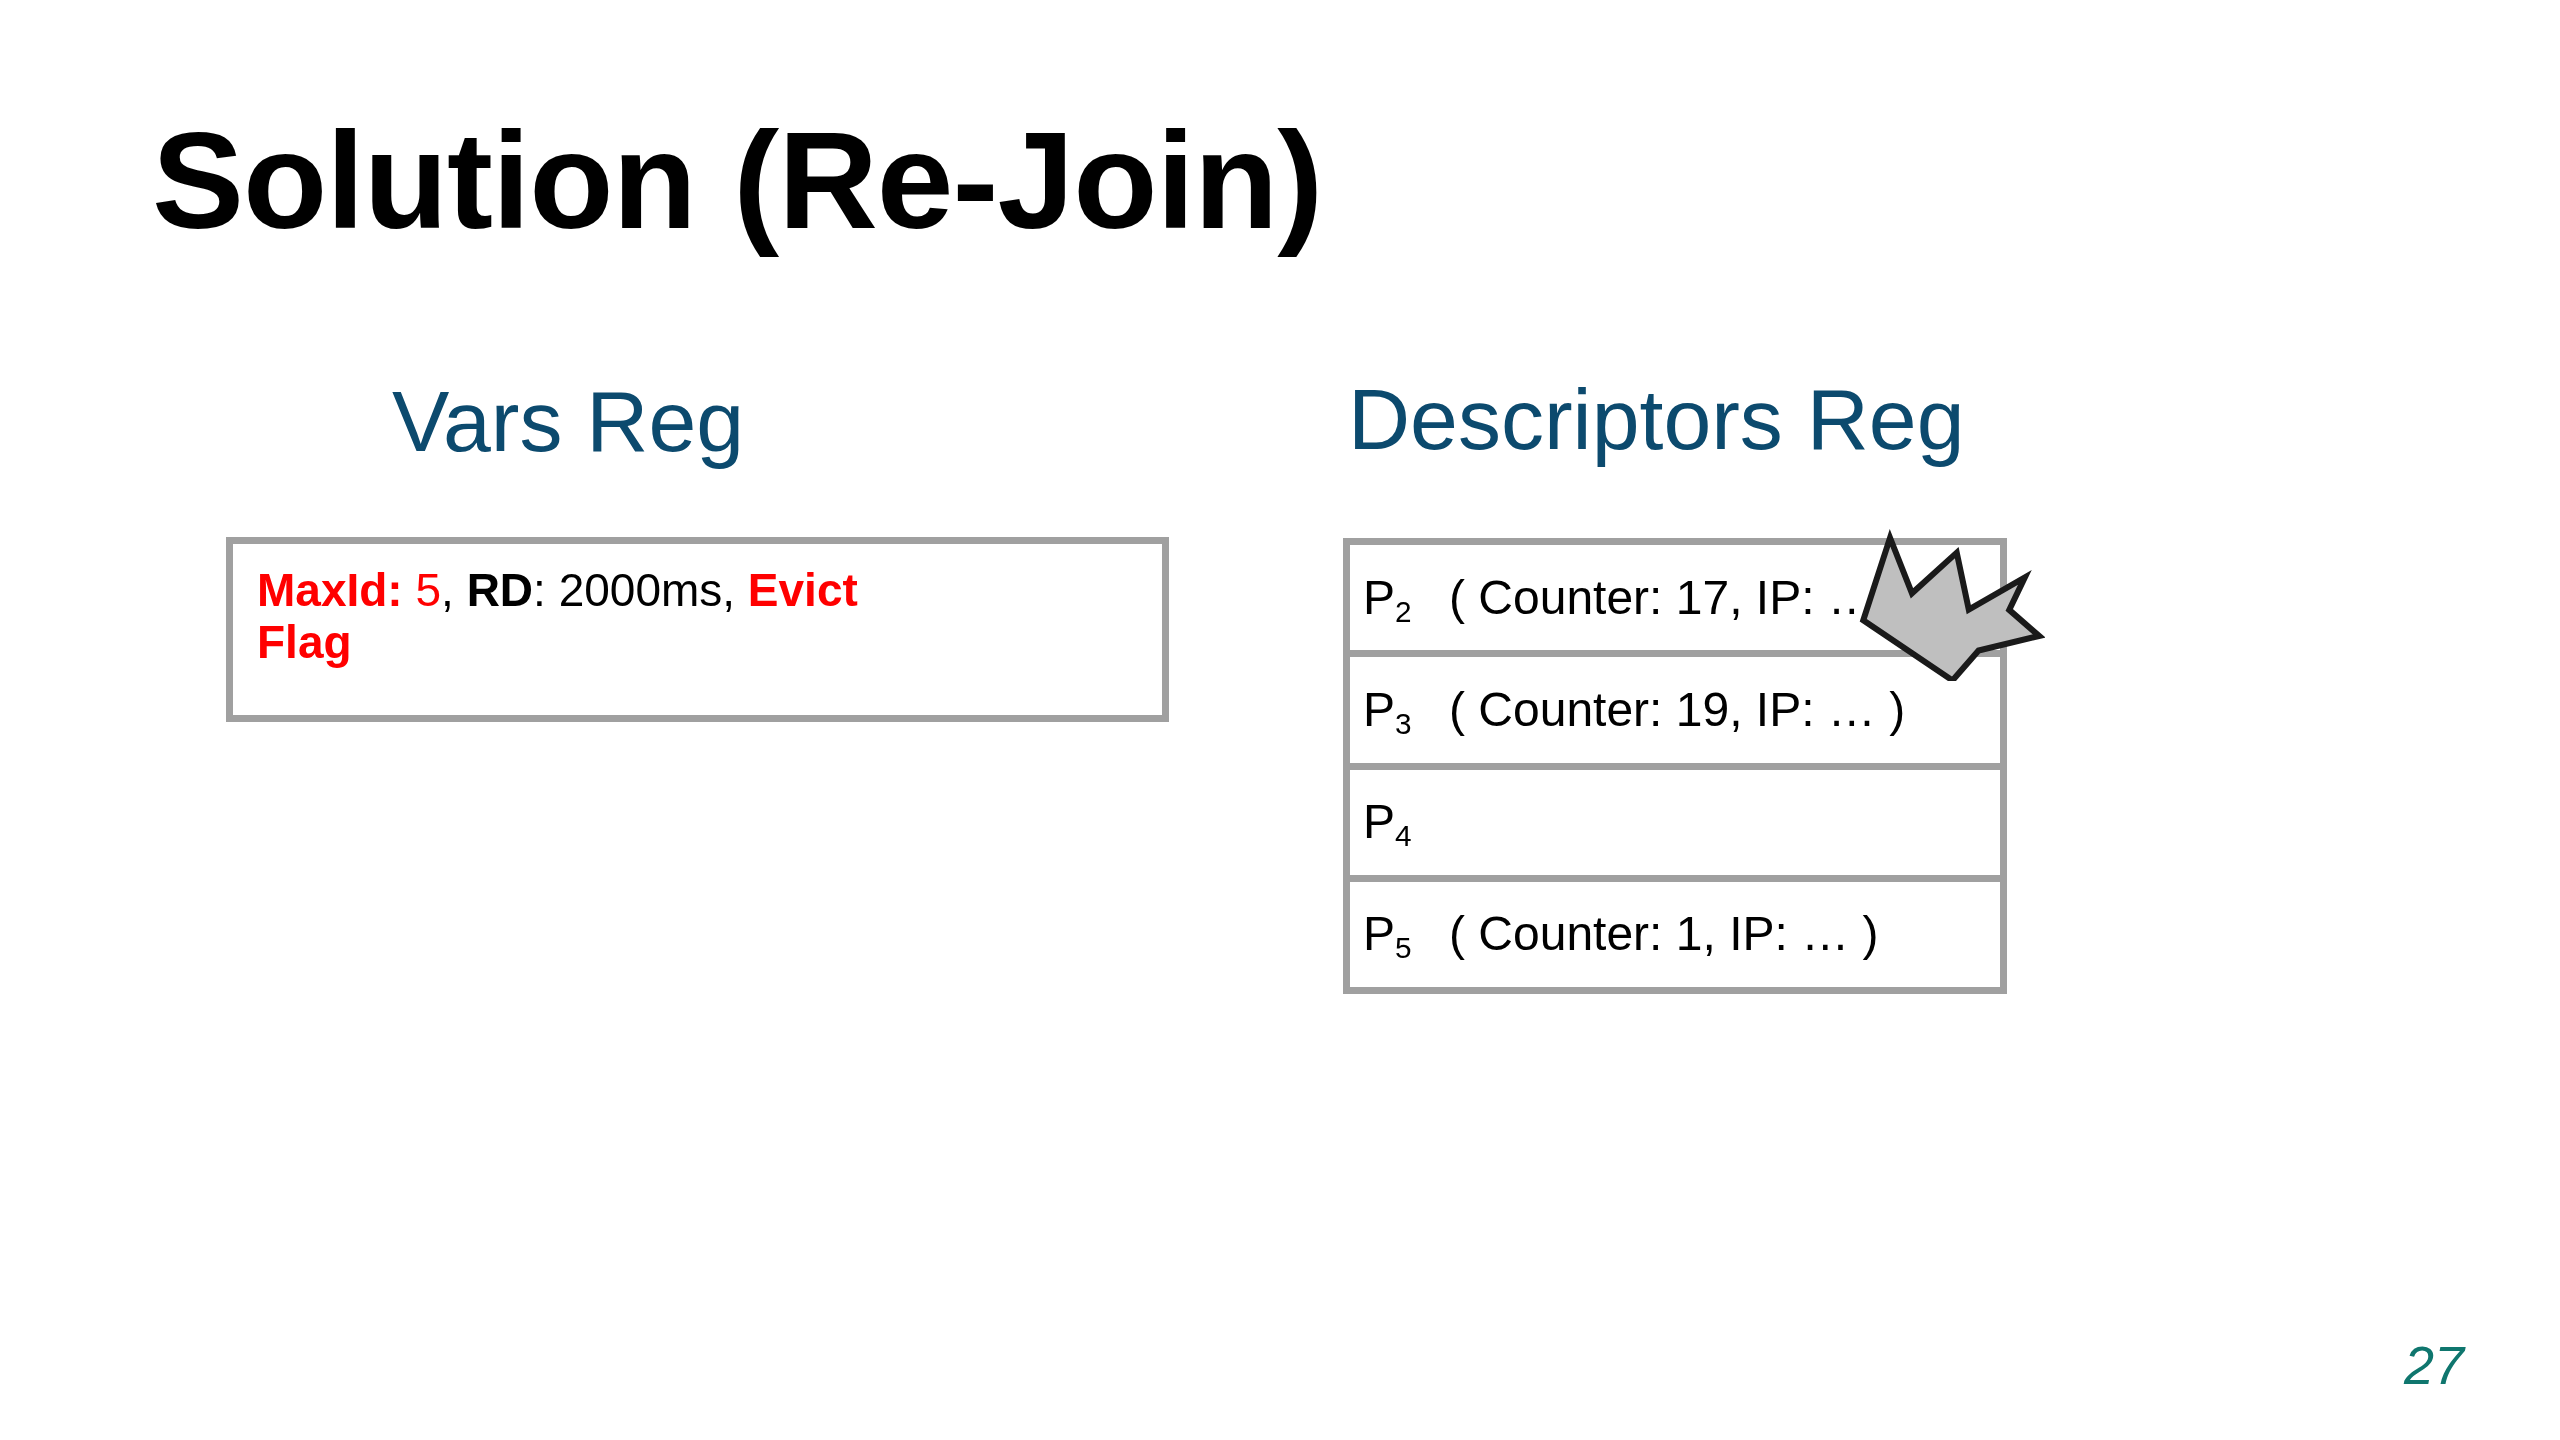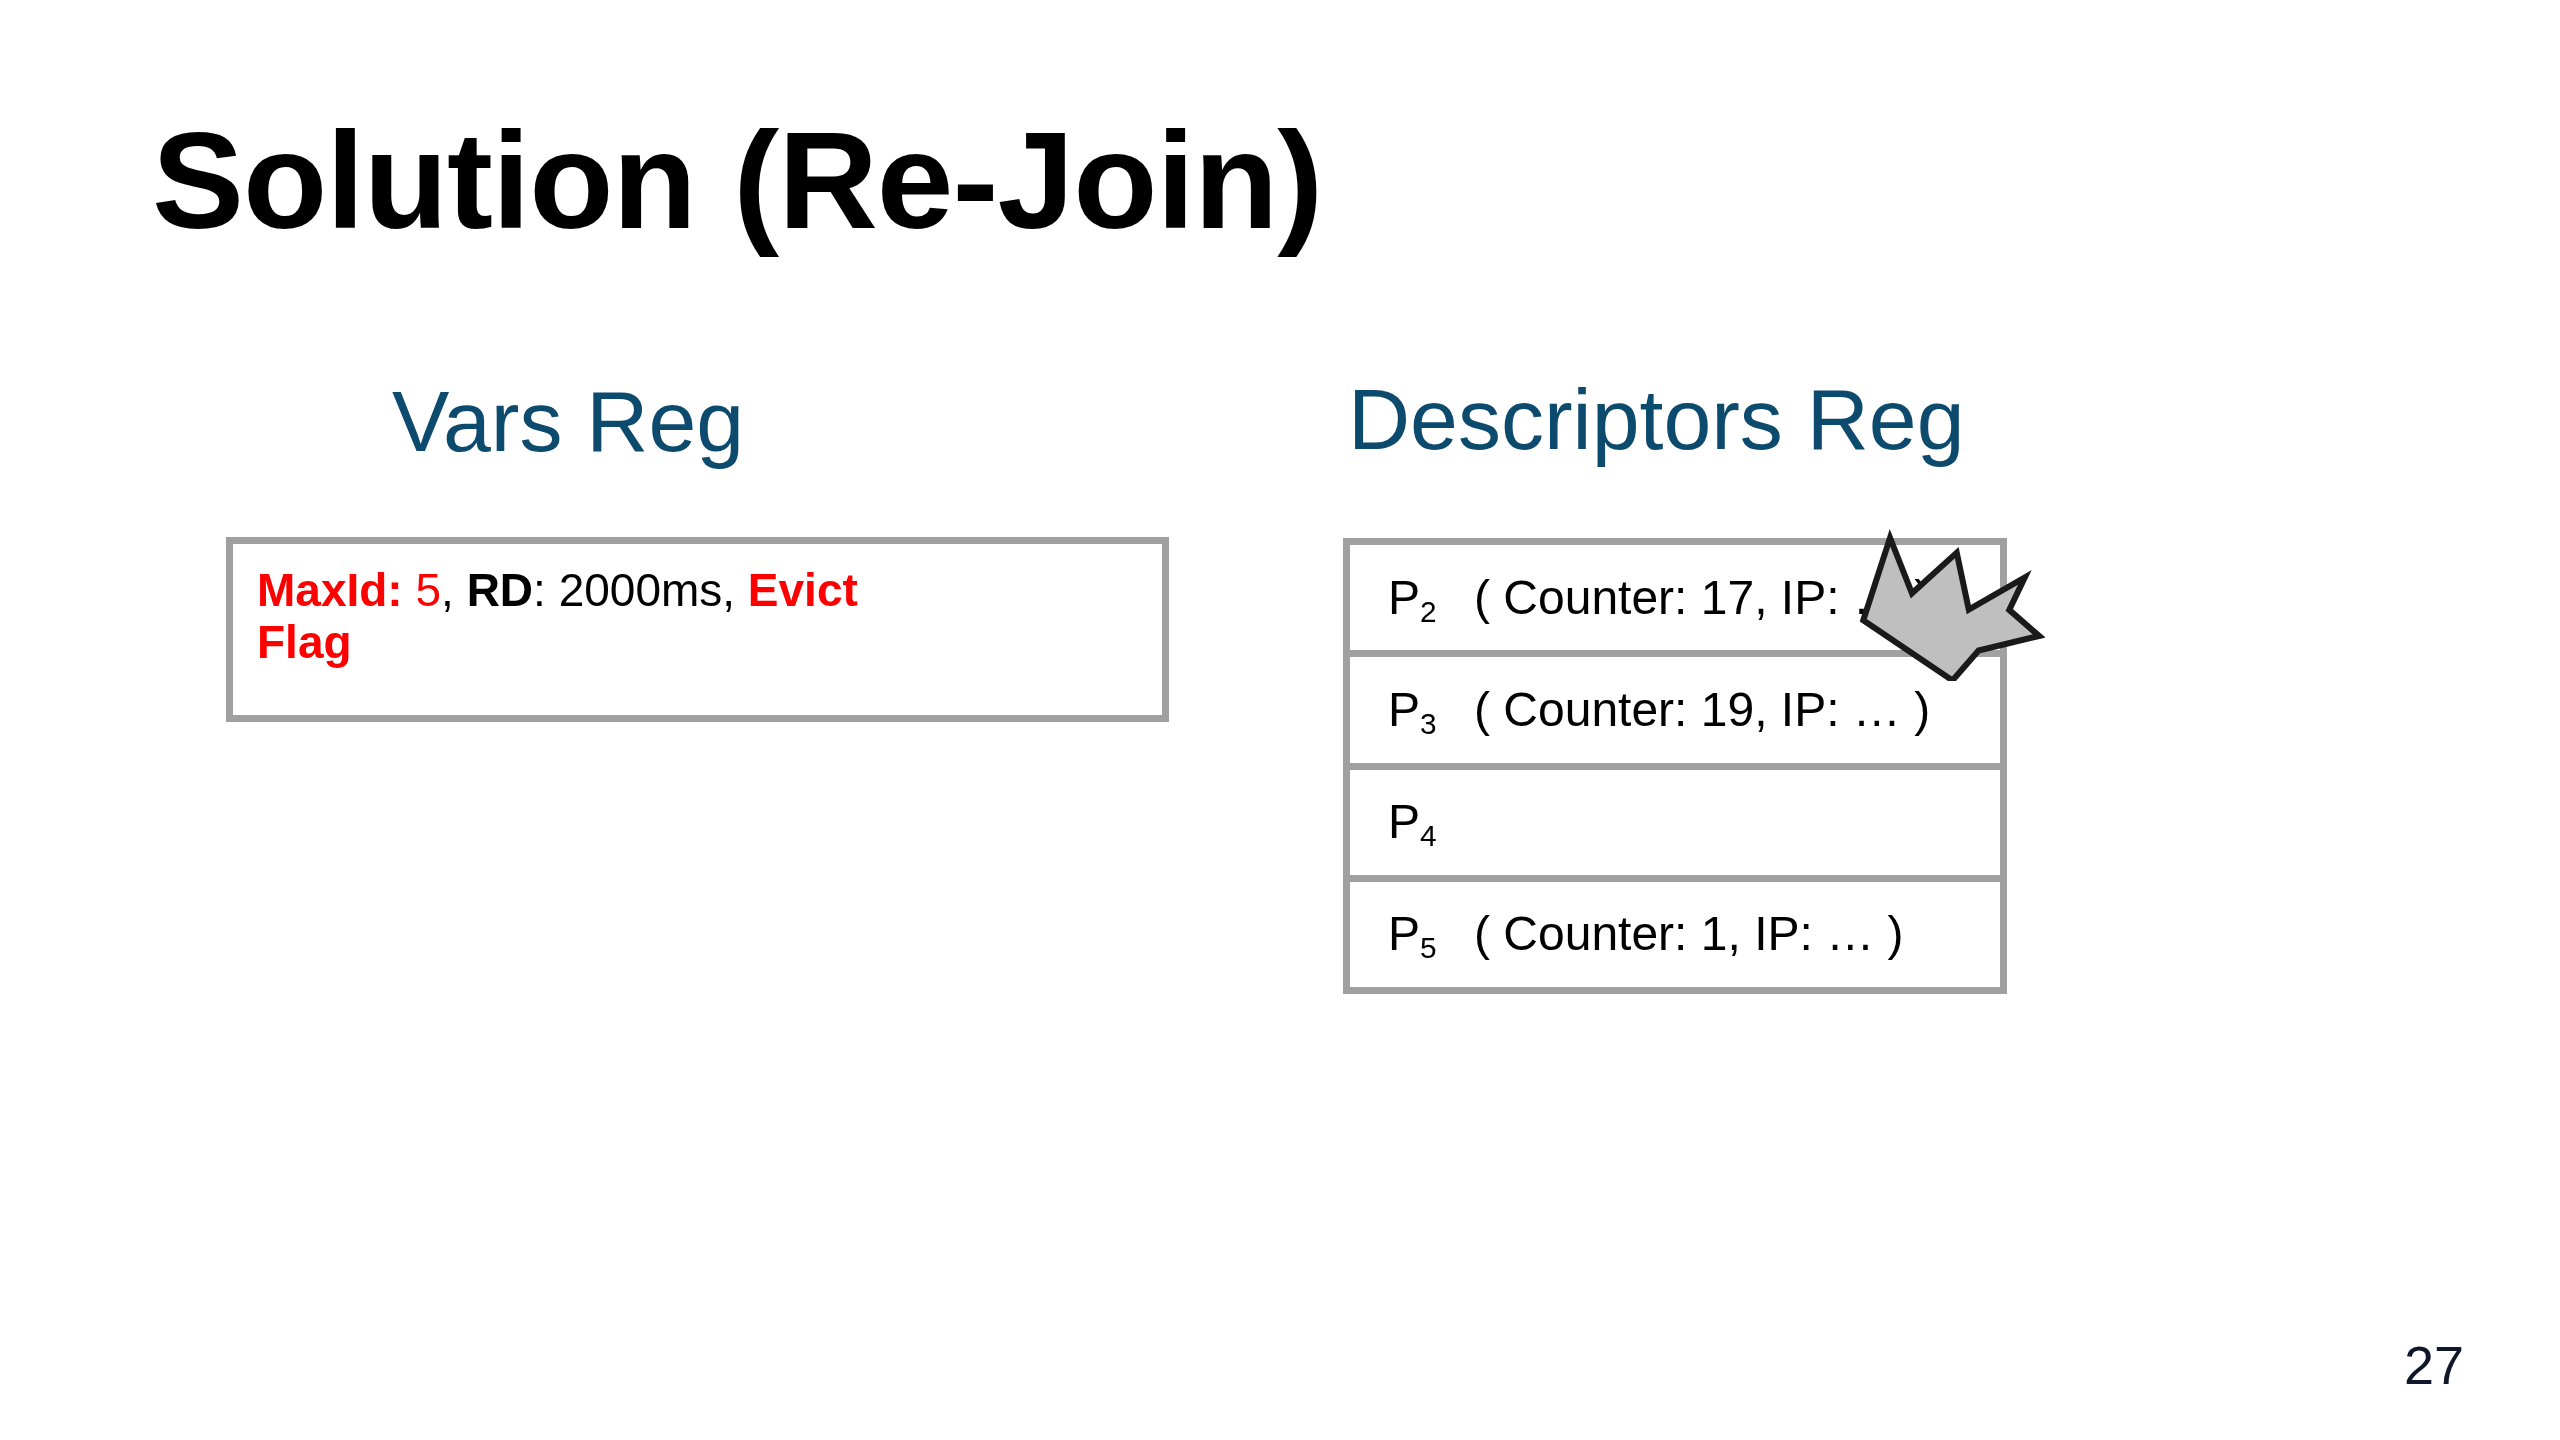--- a/index.html
+++ b/index.html
@@ -82,21 +82,21 @@
     flex-direction: column;
   }
   .descriptor-row {
     position: relative;
     flex: 1 1 0;
     box-sizing: border-box;
     border-bottom: 7px solid #a0a0a0;
     background: #ffffff;
     display: flex;
     align-items: center;
-    padding-left: 38px;
+    padding-left: 13px;
     font-size: 48px;
     line-height: 1.0;
     white-space: nowrap;
     color: #000000;
   }
   .descriptor-row:last-child { border-bottom: none; }
   .proc-label {
     display: inline-block;
     min-width: 86px;
   }
@@ -117,22 +117,23 @@
     pointer-events: none;
   }
 
   
   #page-number {
     position: absolute;
     right: 96px;
     bottom: 48px;
     font-size: 54px;
     line-height: 1;
-    color: #0f172a;
+    color: #0f766e;
     font-weight: normal;
+    font-style: italic;
   }
 </style>
 </head>
 <body>
 
 <div id="slide-title">Solution (Re-Join)</div>
 
 <div id="vars-heading" class="col-heading">Vars Reg</div>
 
 <div id="vars-reg-box">

